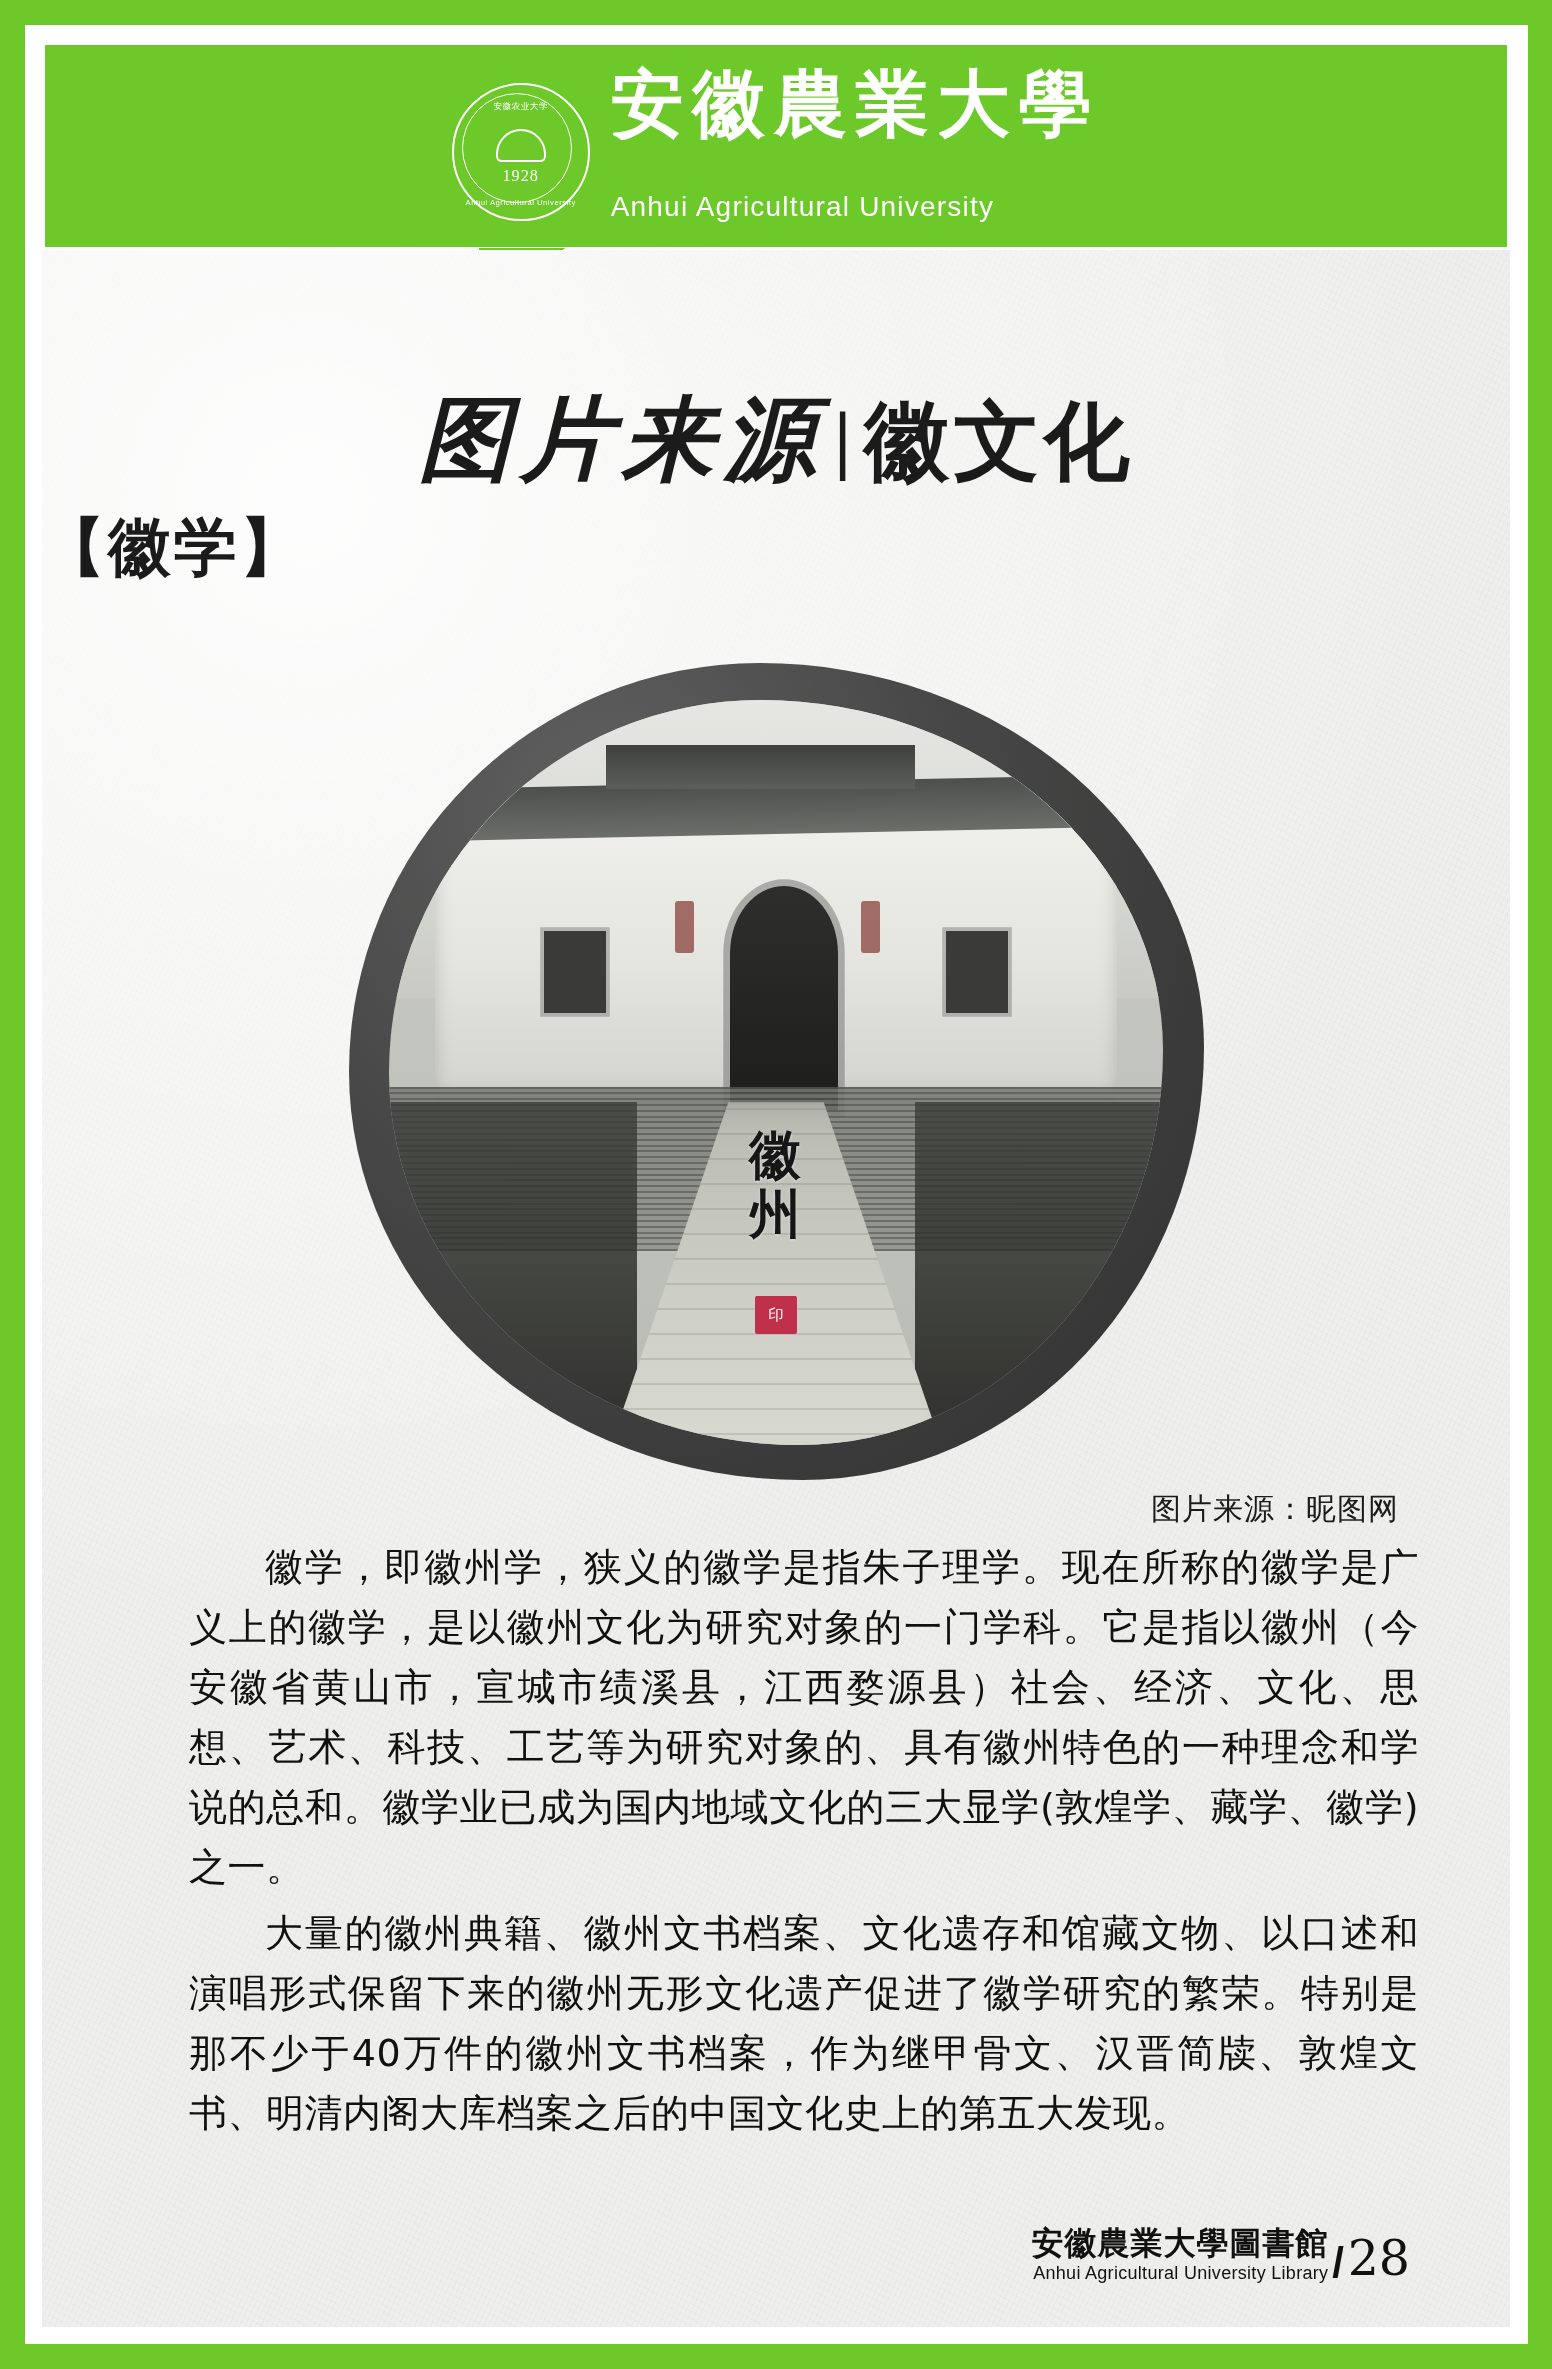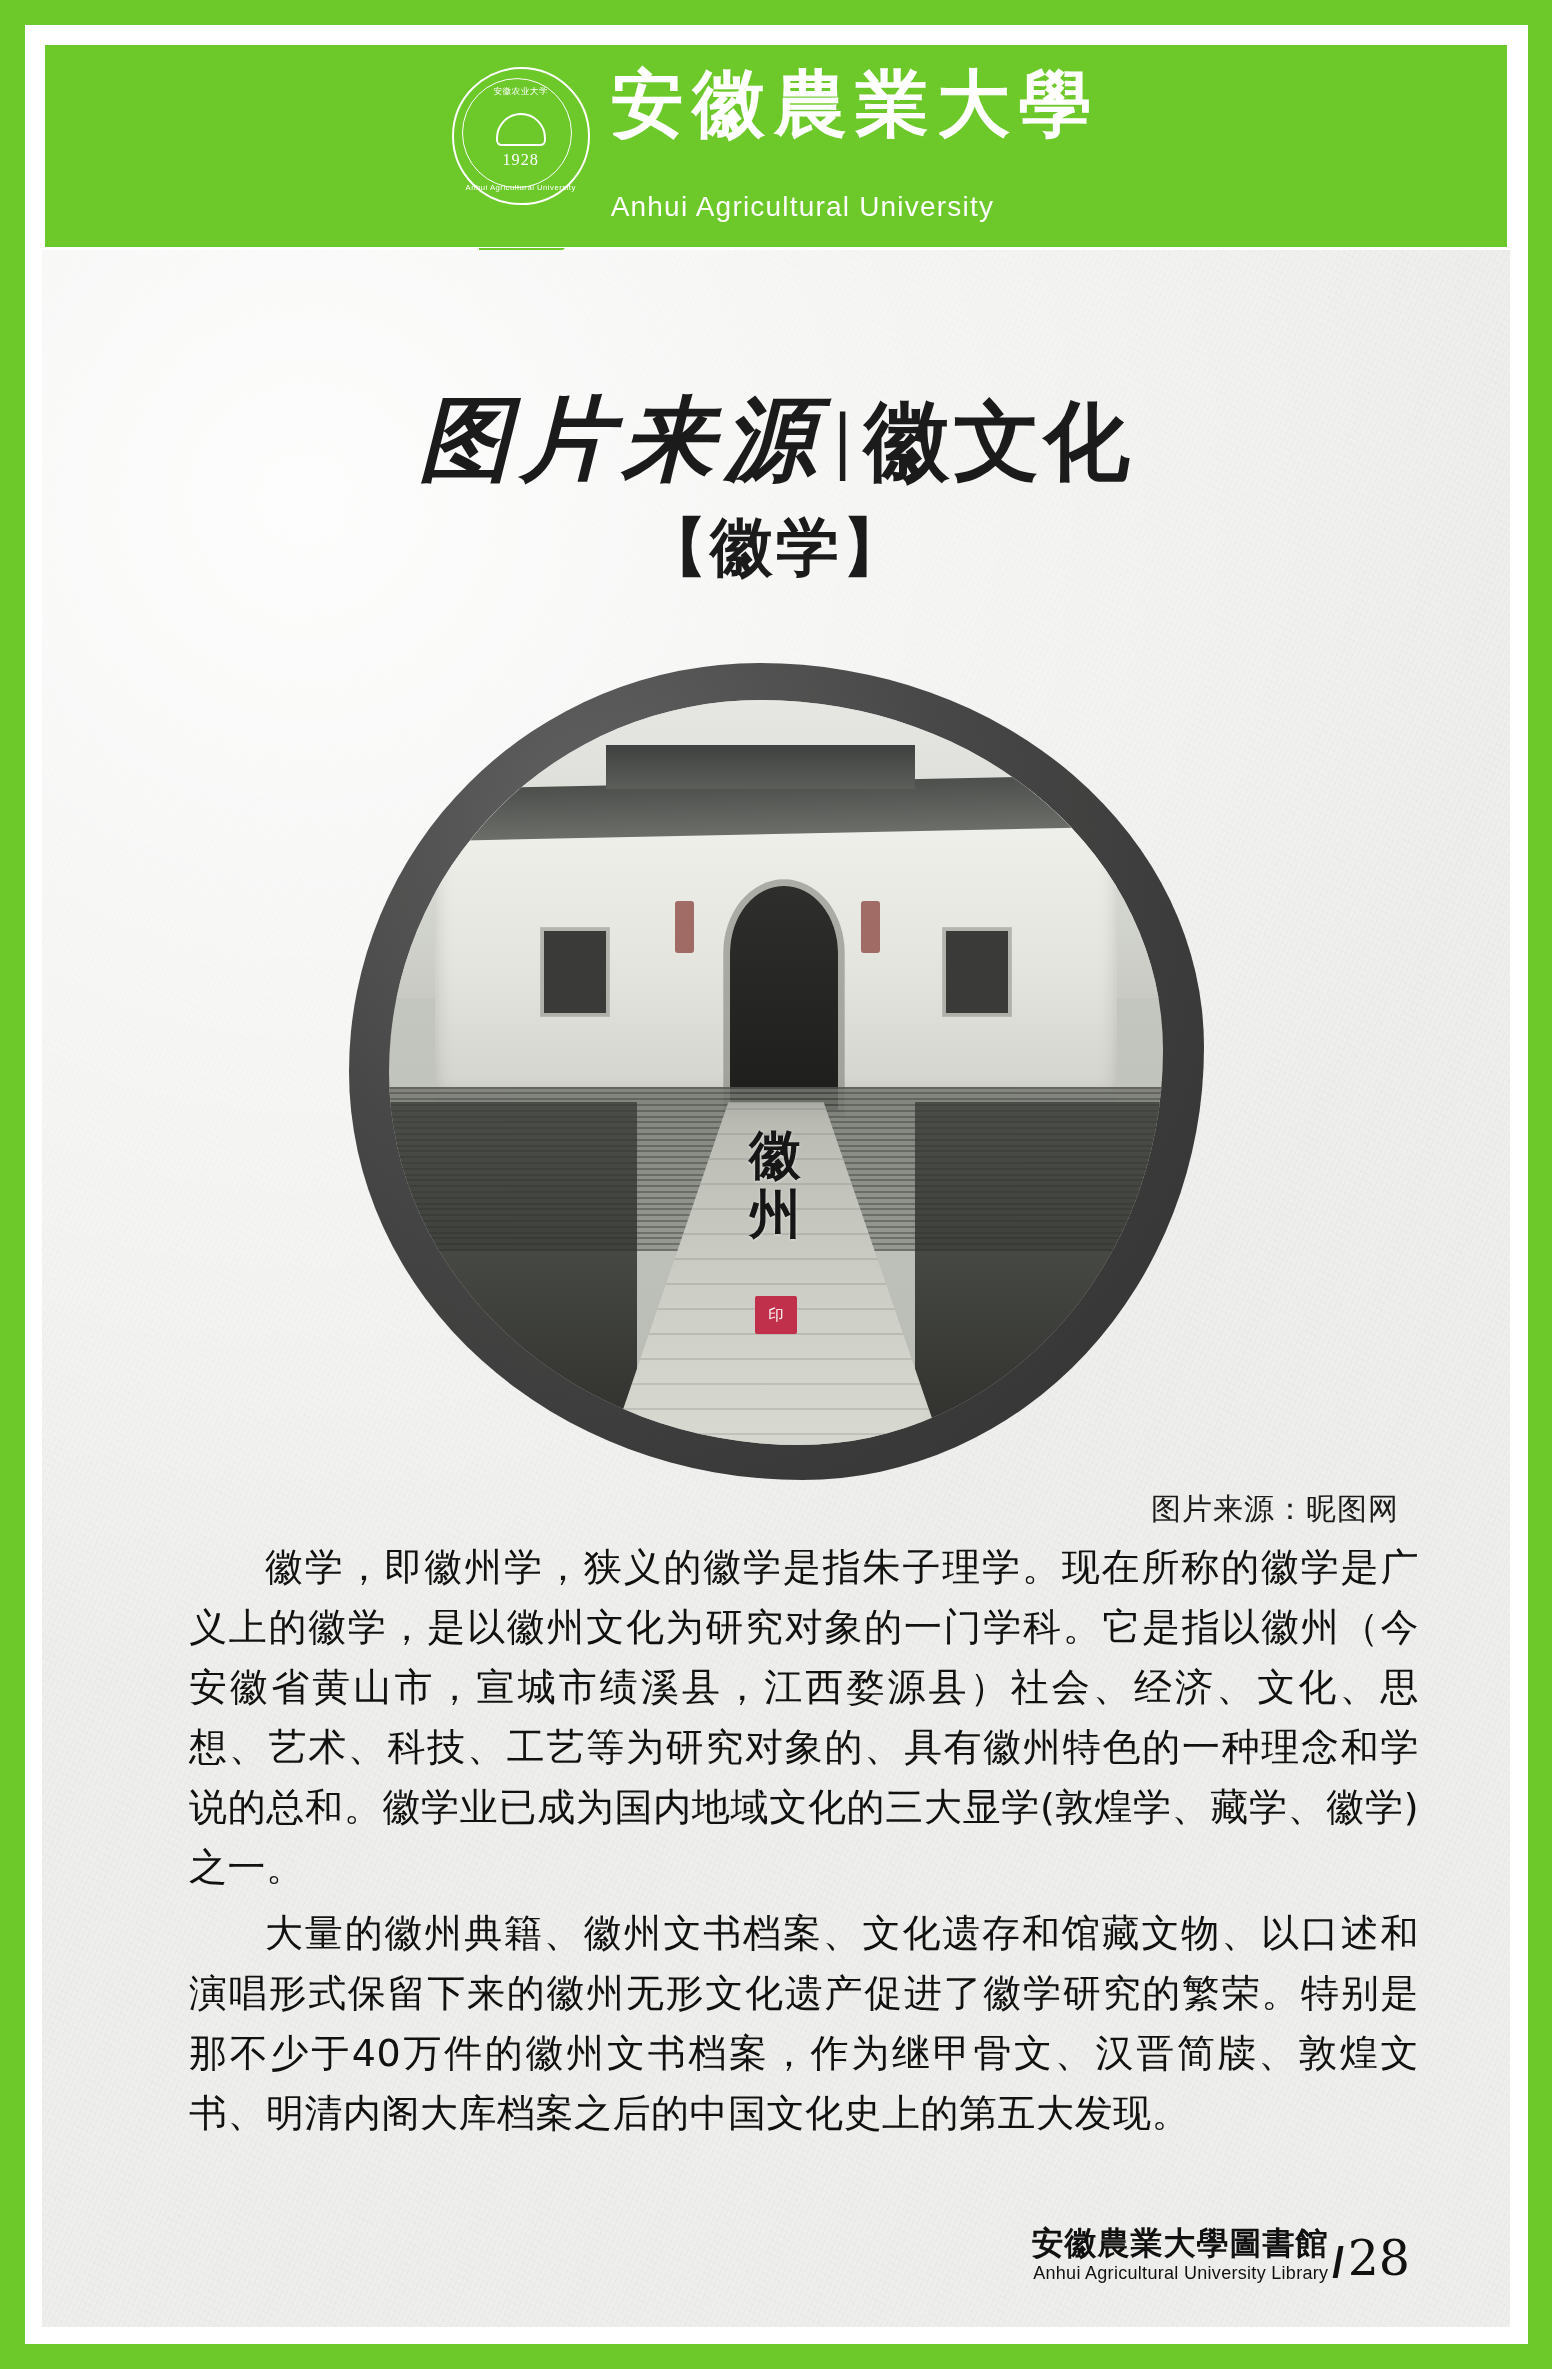--- a/index.html
+++ b/index.html
@@ -50,21 +50,21 @@
     height: 208px;
     background: #6dc82a;
     box-sizing: border-box;
     border: 3.8px solid #ffffff;
     display: flex;
     align-items: center;
     justify-content: center;
   }
   .header-inner {
     display: flex;
-    align-items: flex-start;
+    align-items: flex-end;
     gap: 21px;
     transform: translateY(-1.9px);
   }
   .univ-seal {
     width: 134px;
     height: 134px;
     border-radius: 50%;
     border: 2.9px solid #ffffff;
     position: relative;
     flex: none;
@@ -184,21 +184,21 @@
     font-weight: normal;
     font-size: 69px;
     padding: 0 5.8px;
     position: relative;
     top: -5.8px;
   }
   .title-sub {
     position: absolute;
     left: 0; right: 0;
     top: 255px;
-    text-align: center;
+    text-align: left;
     color: #1b1b1b;
     font-size: 63px;
     font-weight: bold;
     letter-spacing: 2.9px;
     font-family: "DejaVu Serif", "Liberation Serif", serif;
   }
 
   
   .image-wrap {
     position: absolute;

